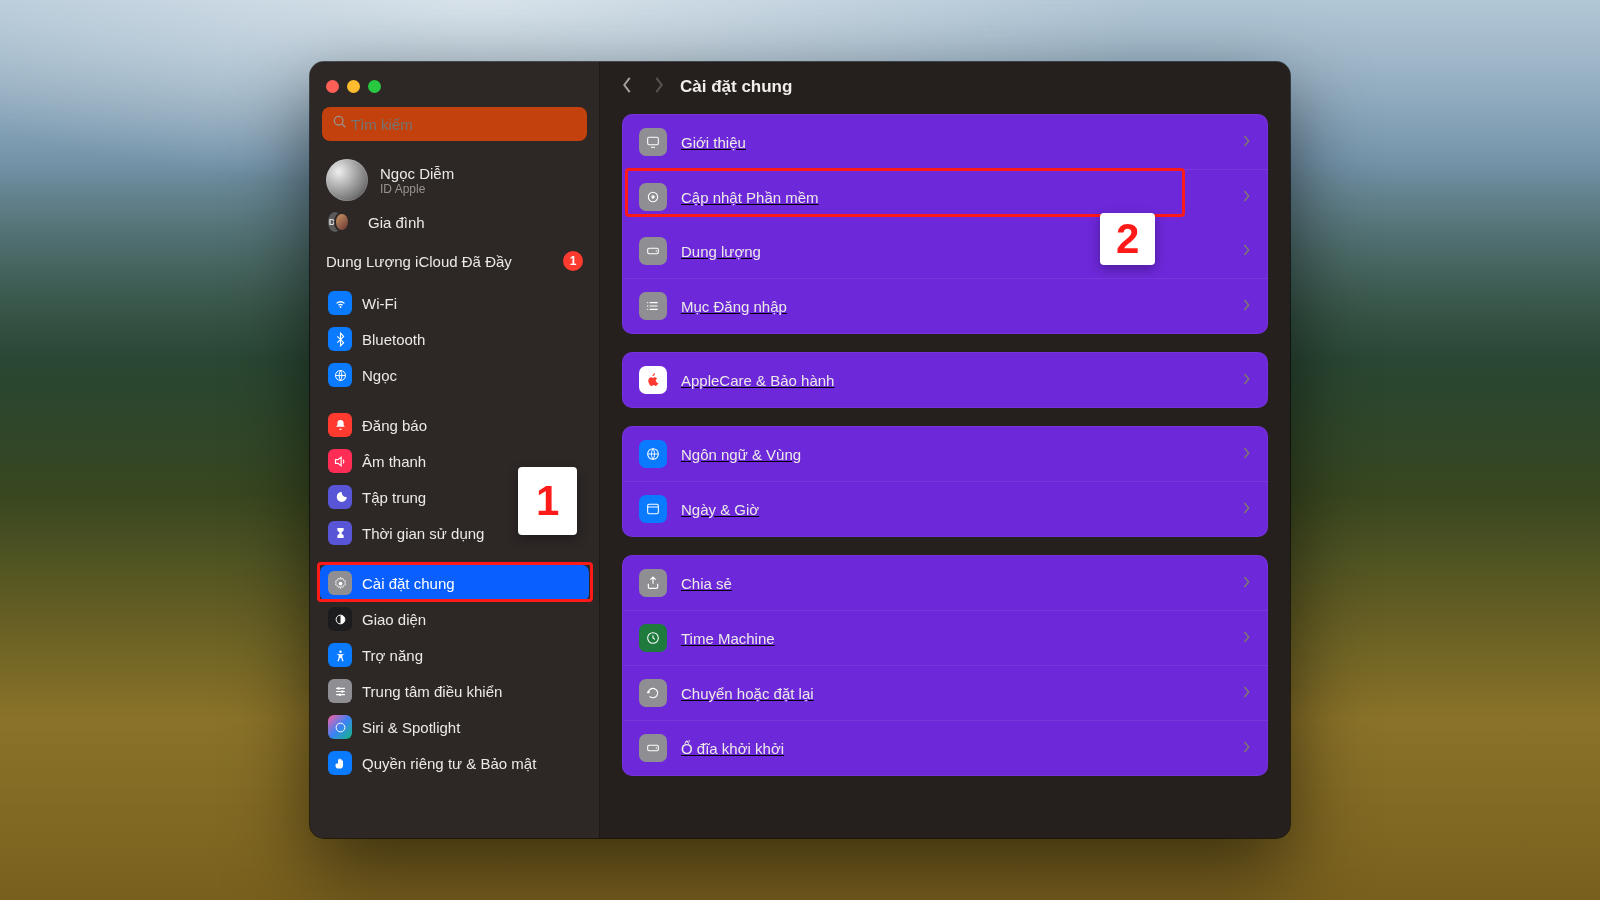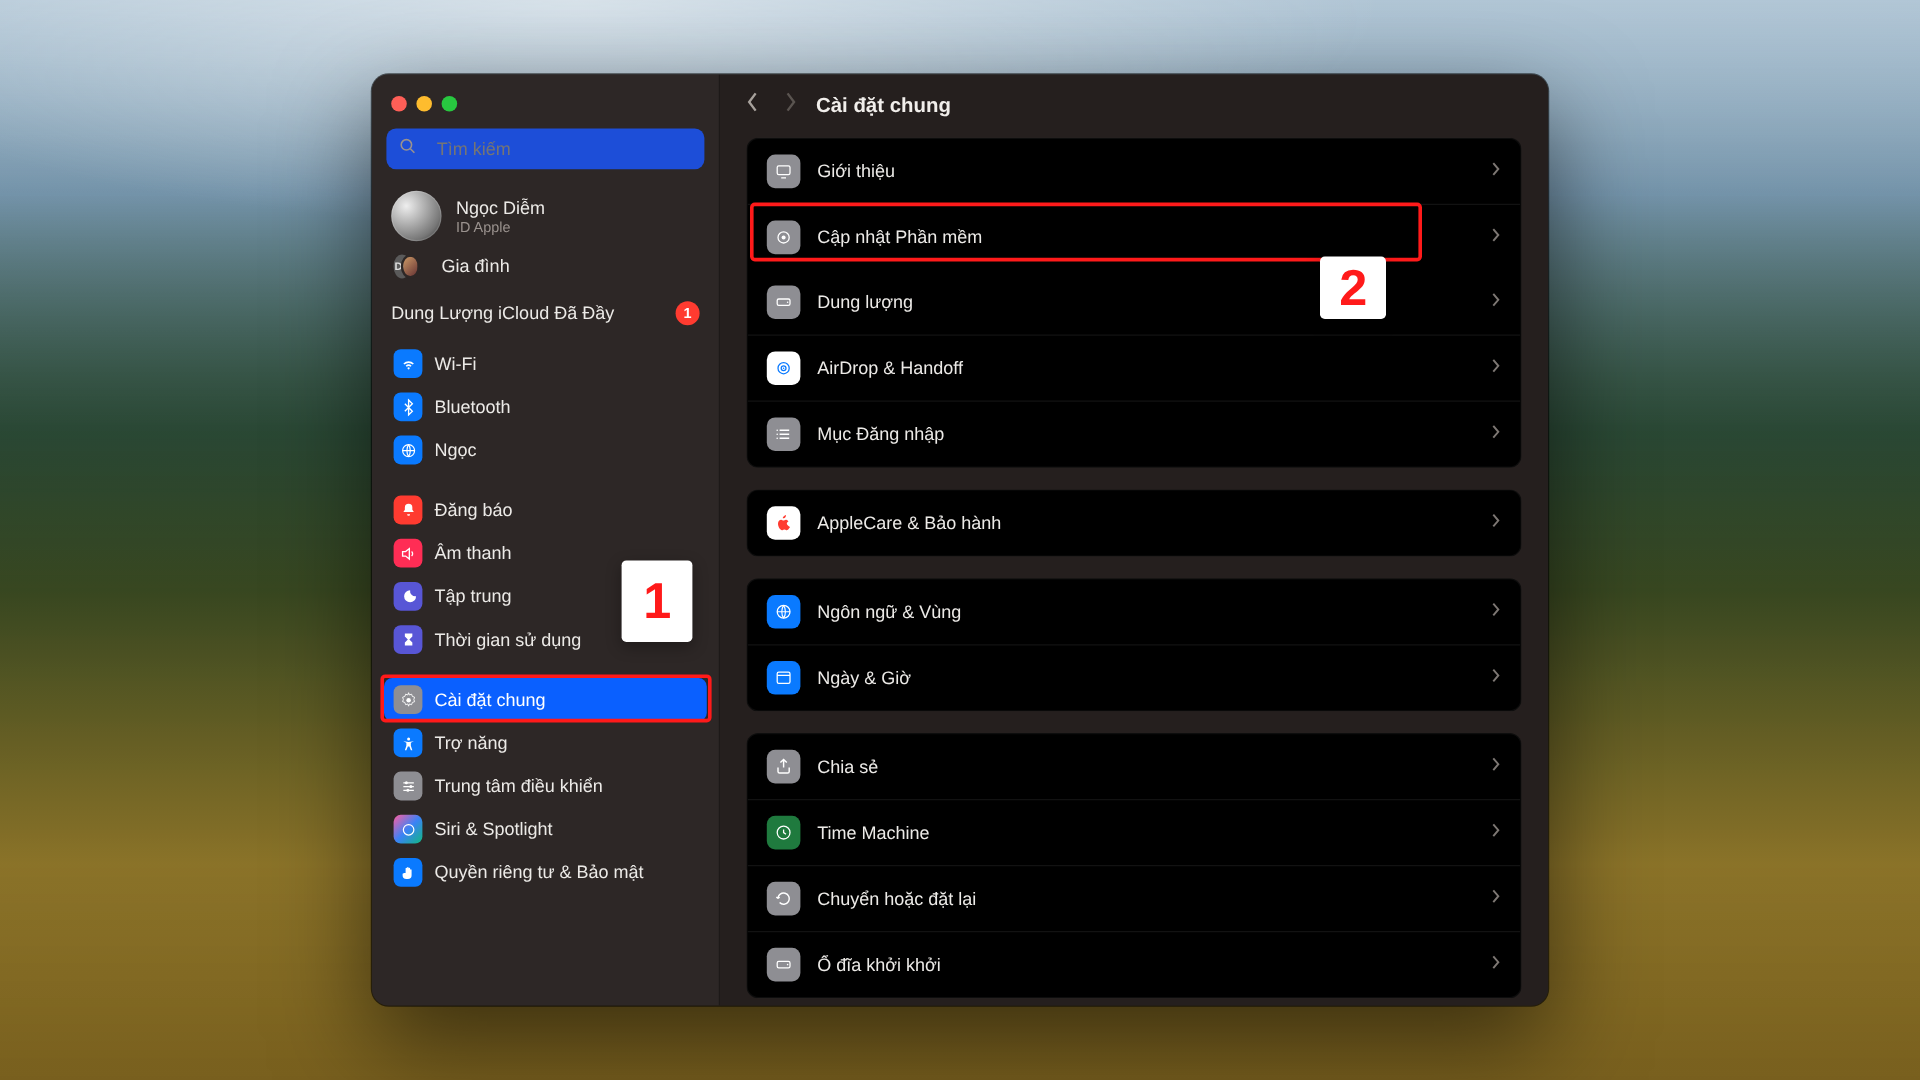--- a/index.html
+++ b/index.html
@@ -22,21 +22,21 @@
     box-shadow: 0 30px 80px rgba(0,0,0,0.55), 0 0 0 1px rgba(0,0,0,0.6);
     display: flex;
     overflow: hidden;
   }
   
   .sidebar { width: 290px; background: #2d2726; display:flex; flex-direction:column; padding: 14px 10px 12px 10px; border-right:1px solid rgba(0,0,0,0.35); }
   .traffic { display:flex; gap:8px; padding: 4px 6px 14px 6px; }
   .tl { width:13px; height:13px; border-radius:50%; }
   .tl.red{background:#ff5f57;} .tl.yellow{background:#febc2e;} .tl.green{background:#28c840;}
   .search {
-    display:flex; align-items:center; gap:16px; background:#1d4ed8; border-radius:8px;
+    display:flex; align-items:center; gap:3px; background:#c2410c; border-radius:8px;
     padding: 6px 10px; color:#9a928e; margin: 0 2px 14px 2px; height:34px;
   }
   .search input { background:transparent; border:none; outline:none; color:#d8d3cf; font-size:15px; flex:1; }
   .search svg { width:16px; height:16px; stroke:#9a928e; fill:none; stroke-width:2; }
   .account { display:flex; align-items:center; gap:12px; padding:4px 6px 10px 6px; }
   .avatar { width:42px; height:42px; border-radius:50%; background: radial-gradient(circle at 30% 30%, #eee, #777 70%, #222); box-shadow: inset 0 0 0 1px rgba(255,255,255,0.15); }
   .acc-name { color:#eceae7; font-size:15px; font-weight:500; }
   .acc-sub { color:#9a928e; font-size:12px; }
   .family { display:flex; align-items:center; gap:12px; padding:0 6px 12px 6px; }
   .family .fic { width:30px; height:22px; display:flex; align-items:center; }
@@ -54,21 +54,21 @@
   .nic svg { width:15px; height:15px; fill:#fff; }
   .hl-1 { position:absolute; border:3px solid #ff1a1a; border-radius:4px; pointer-events:none; }
   
   .main { flex:1; background:#251f1e; display:flex; flex-direction:column; }
   .titlebar { display:flex; align-items:center; gap:14px; padding: 14px 20px 12px 20px; }
   .tb-nav { display:flex; gap:18px; color:#8b8581; }
   .tb-nav svg{ width:14px; height:18px; stroke:#a7a19c; fill:none; stroke-width:2.2; }
   .tb-nav .fwd svg{ stroke:#5a5450; }
   .tb-title{ color:#f1eeeb; font-size:17px; font-weight:600; }
   .content { padding: 4px 22px 20px 22px; overflow:auto; flex:1; }
-  .panel { background:#000000; border:1px solid rgba(255,255,255,0.05); border-radius:10px; margin-bottom:18px; overflow:hidden;text-decoration:underline; }
+  .panel { background:#6d28d9; border:1px solid rgba(255,255,255,0.05); border-radius:10px; margin-bottom:18px; overflow:hidden;text-decoration:underline; }
   .row { display:flex; align-items:center; gap:14px; padding:13px 16px; color:#eceae7; font-size:15px; position:relative; cursor:default; }
   .row + .row { border-top:1px solid rgba(255,255,255,0.07); }
   .ric { width:28px; height:28px; border-radius:7px; display:flex; align-items:center; justify-content:center; flex-shrink:0; }
   .ric svg { width:16px; height:16px; fill:#fff; }
   .chev { margin-left:auto; }
   .chev svg{ width:9px; height:14px; stroke:#7d7773; fill:none; stroke-width:2.3; }
   .annot { position:absolute; background:#fff; color:#ff1a1a; font-size:42px; font-weight:600; border-radius:4px; padding: 2px 16px; box-shadow:0 4px 12px rgba(0,0,0,0.3); pointer-events:none; font-family: Arial, sans-serif; }
 </style>
 </head>
 <body>
@@ -176,20 +176,29 @@
             <div class="nic" style="background:#8e8e93">
               <svg viewBox="0 0 24 24">
                 <circle cx="12" cy="12" r="3"></circle>
                 <path d="M12 2l1 3 3-1 1 3 3 1-1 3 1 3-3 1-1 3-3-1-1 3-1-3-3 1-1-3-3-1 1-3-1-3 3-1 1-3 3 1z" fill="none" stroke="#fff" stroke-width="1.2"></path>
               </svg>
             </div>
             <span>Cài đặt chung</span>
           </div>
         <div class="hl-1" style="left:-3px; top:-3px; width:276px; height:40px;"></div>
         <div class="nav-item">
+            <div class="nic" style="background:#1c1c1e">
+              <svg viewBox="0 0 24 24">
+                <circle cx="12" cy="12" r="7" fill="none" stroke="#fff" stroke-width="1.6"></circle>
+                <path d="M12 5a7 7 0 010 14z"></path>
+              </svg>
+            </div>
+            <span>Giao diện</span>
+          </div>
+        <div class="nav-item">
             <div class="nic" style="background:#0a7aff">
               <svg viewBox="0 0 24 24">
                 <circle cx="12" cy="6" r="2"></circle>
                 <path d="M5 9l7 1 7-1-4 2v4l2 6h-2l-2-5h-2l-2 5H7l2-6v-4z"></path>
               </svg>
             </div>
             <span>Trợ năng</span>
           </div>
         <div class="nav-item">
             <div class="nic" style="background:#8e8e93">
@@ -268,33 +277,20 @@
                 <rect x="4" y="8" width="16" height="8" rx="2" fill="none" stroke="#fff" stroke-width="1.6"></rect>
                 <circle cx="17" cy="12" r="1"></circle>
               </svg>
             </div>
             <span>Dung lượng</span>
             <span class="chev"><svg viewBox="0 0 12 20">
                 <polyline points="3,3 9,10 3,17"></polyline>
               </svg></span>
           </div>
         <div class="row">
-            <div class="ric" style="background:#fff">
-              <svg viewBox="0 0 24 24">
-                <circle cx="12" cy="12" r="7" fill="none" stroke="#0a7aff" stroke-width="1.6"></circle>
-                <circle cx="12" cy="12" r="3" fill="none" stroke="#0a7aff" stroke-width="1.6"></circle>
-                <circle cx="12" cy="12" r="1" fill="#0a7aff"></circle>
-              </svg>
-            </div>
-            <span>AirDrop &amp; Handoff</span>
-            <span class="chev"><svg viewBox="0 0 12 20">
-                <polyline points="3,3 9,10 3,17"></polyline>
-              </svg></span>
-          </div>
-        <div class="row">
             <div class="ric" style="background:#8e8e93">
               <svg viewBox="0 0 24 24">
                 <path d="M7 7h12M7 12h12M7 17h12" stroke="#fff" stroke-width="1.8"></path>
                 <circle cx="4" cy="7" r="1"></circle>
                 <circle cx="4" cy="12" r="1"></circle>
                 <circle cx="4" cy="17" r="1"></circle>
               </svg>
             </div>
             <span>Mục Đăng nhập</span>
             <span class="chev"><svg viewBox="0 0 12 20">

